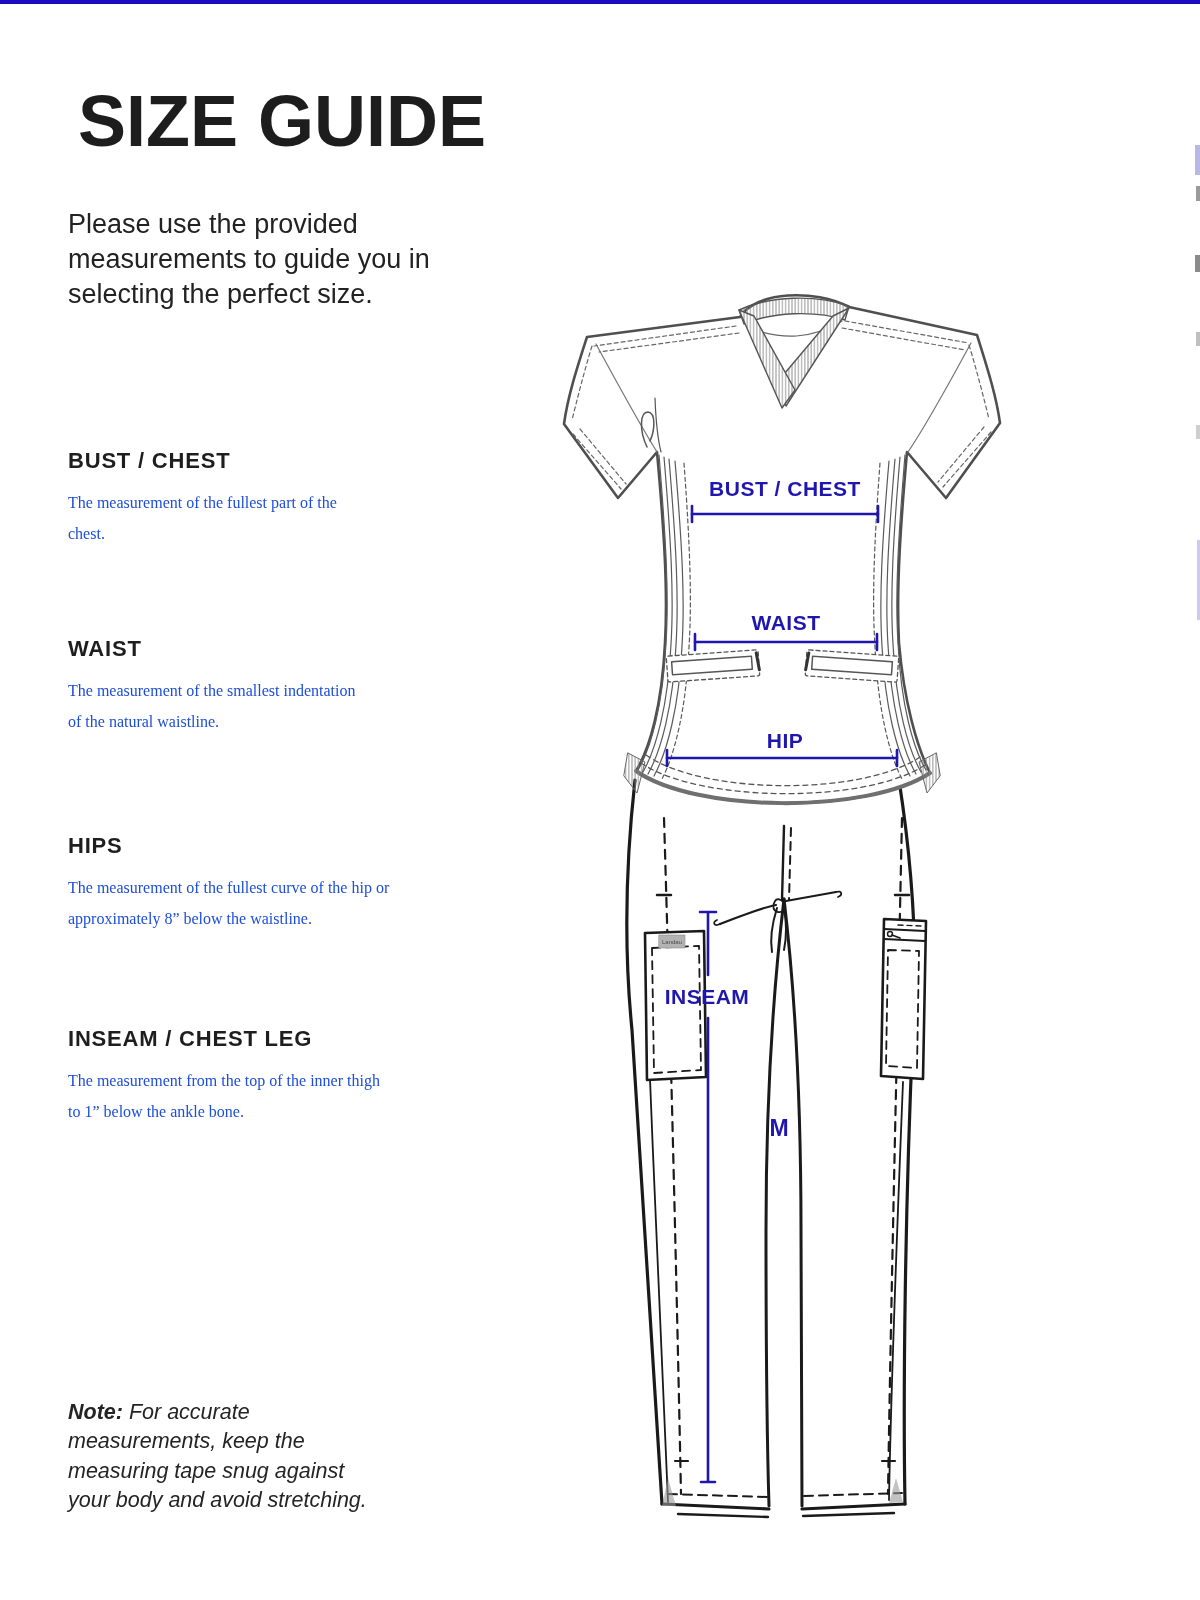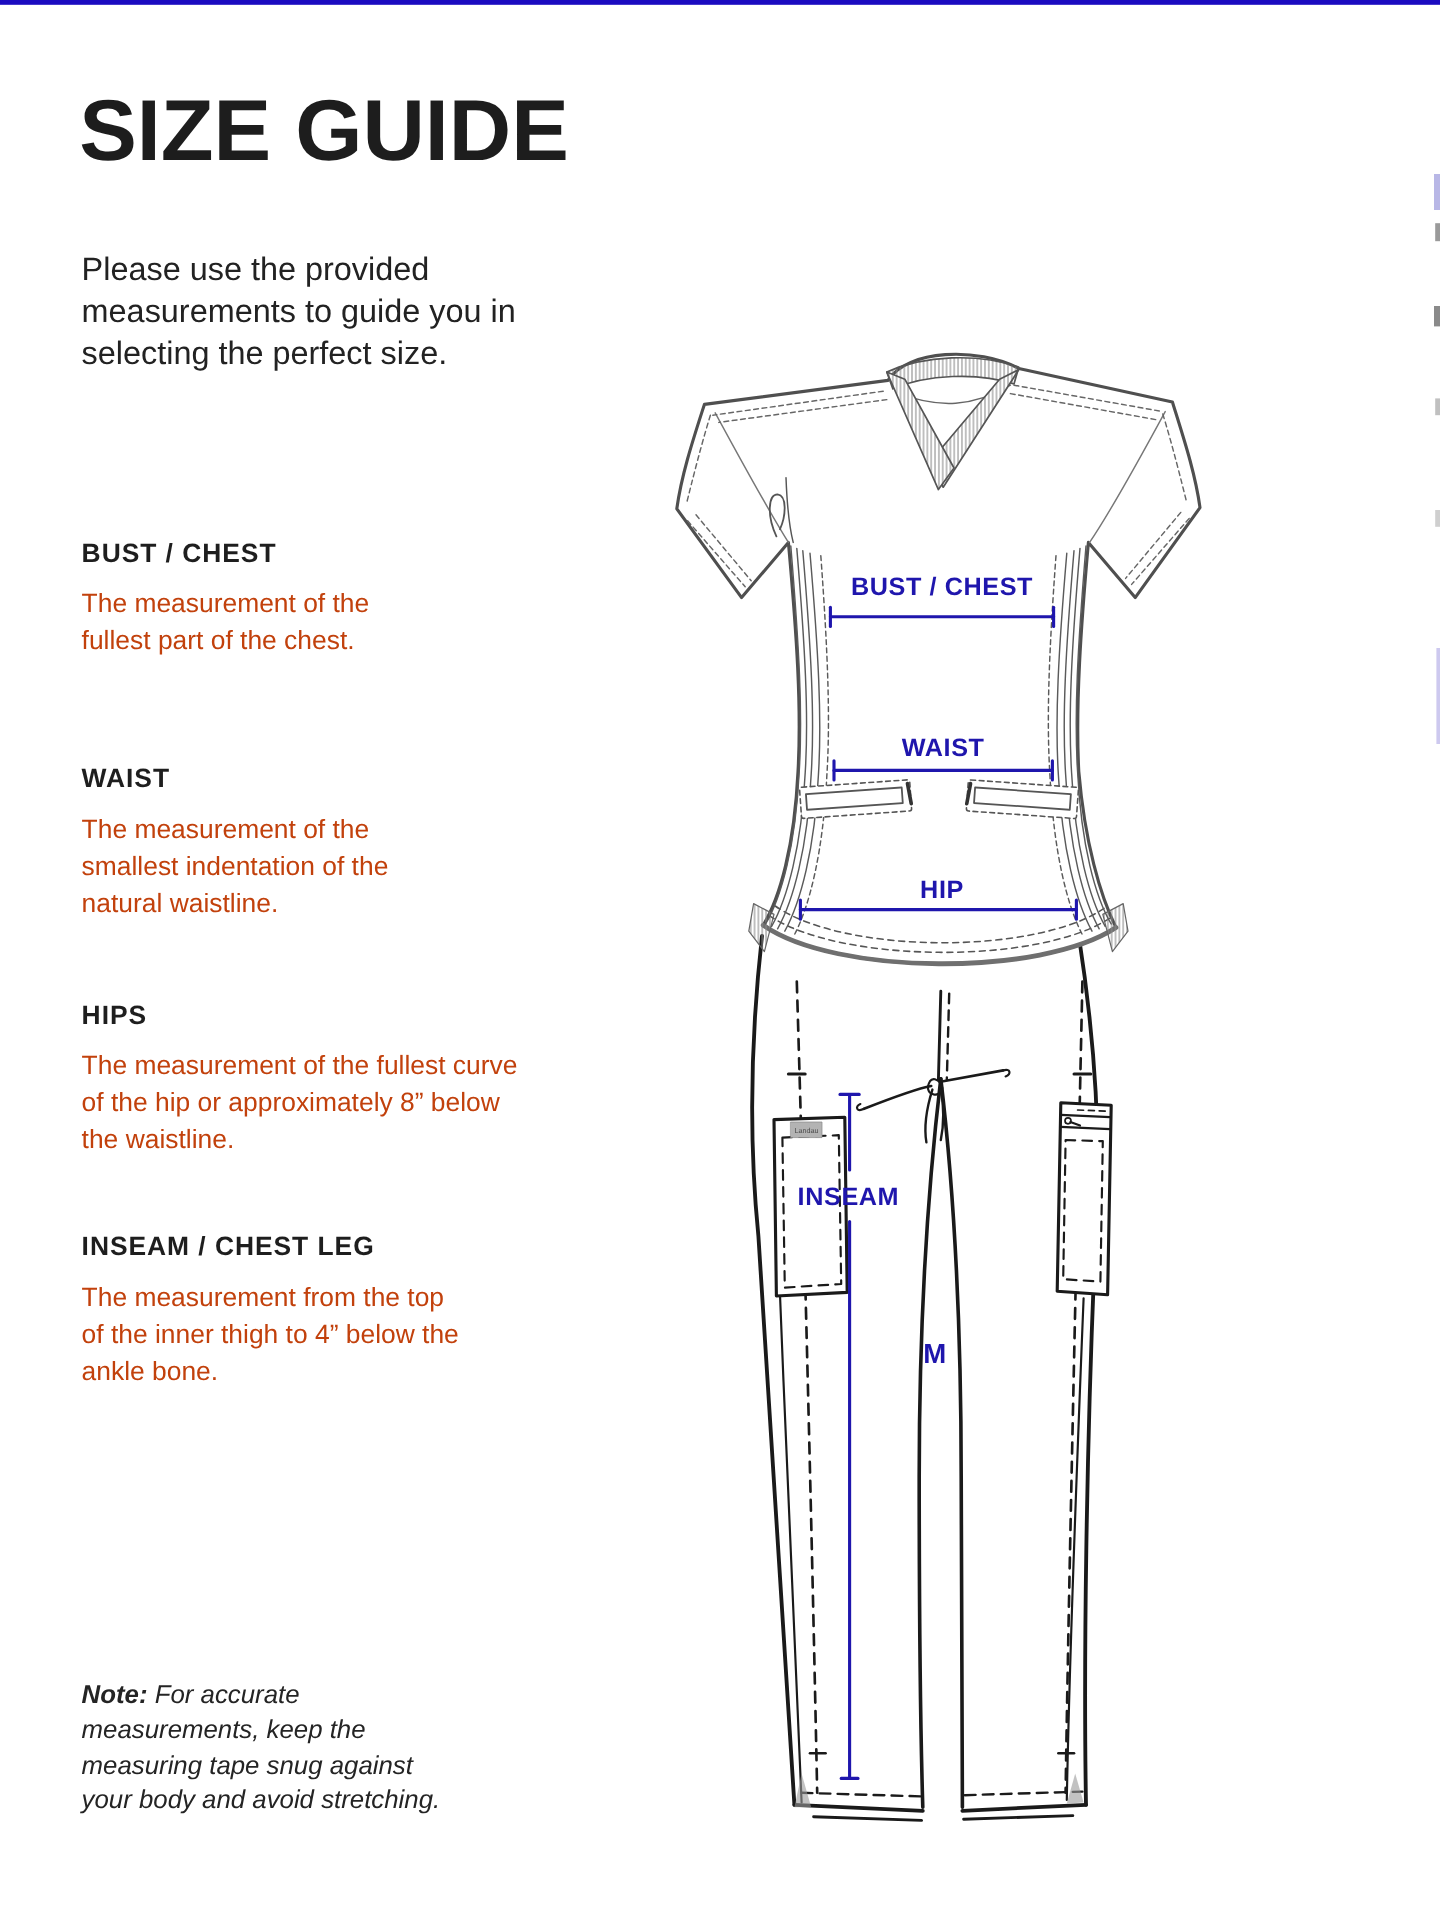--- a/index.html
+++ b/index.html
@@ -3,30 +3,30 @@
 <meta charset="utf-8">
 <style>
   html,body{margin:0;padding:0;}
   body{
     width:1200px;height:1600px;position:relative;overflow:hidden;
     background:#ffffff;color:#1f1f1f;
     font-family:"Liberation Sans", sans-serif;
   }
   .topbar{position:absolute;top:0;left:0;width:1200px;height:4px;background:#1b0bc0;}
   .page-title{
-    position:absolute;left:66px;top:68px;margin:0;
+    position:absolute;left:66px;top:68px;margin:12px;
     font-size:72px;font-weight:700;letter-spacing:0px;color:#1d1d1d;
   }
   .intro{
     position:absolute;left:68px;top:180px;width:440px;
     font-size:27px;line-height:35px;color:#222;
   }
   .sec{position:absolute;left:68px;}
   .sec-title{margin:0 0 13px 0;font-size:22px;font-weight:700;letter-spacing:0.8px;color:#1e1e1e;}
-  .sec-desc{margin:0;font-size:22px;line-height:31px;color:#c2410c;}
+  .sec-desc{margin:0;font-size:16px;line-height:31px;color:#1d4ed8;font-family:Liberation Serif, serif;}
   .sec-bust{top:448px;width:300px;}
   .sec-waist{top:636px;width:300px;}
   .sec-hips{top:833px;width:372px;}
   .sec-inseam{top:1026px;width:322px;}
   .note{
     position:absolute;left:68px;top:1376px;width:322px;
     font-size:21.5px;line-height:29.5px;color:#242424;font-style:italic;
   }
   .note b{font-weight:700;}
   svg.diagram{position:absolute;left:0;top:0;}
@@ -52,21 +52,21 @@
   <p class="sec-desc">The measurement of the smallest indentation of the natural waistline.</p>
 </div>
 
 <div class="sec sec-hips">
   <h3 class="sec-title">HIPS</h3>
   <p class="sec-desc">The measurement of the fullest curve of the hip or approximately 8” below the waistline.</p>
 </div>
 
 <div class="sec sec-inseam">
   <h3 class="sec-title">INSEAM / CHEST LEG</h3>
-  <p class="sec-desc">The measurement from the top of the inner thigh to 4” below the ankle bone.</p>
+  <p class="sec-desc">The measurement from the top of the inner thigh to 1” below the ankle bone.</p>
 </div>
 
 <p class="note"><b>Note:</b><span> For accurate measurements, keep the measuring tape snug against your body and avoid stretching.</span></p>
 
 <div>
   <div class="edge" style="right:0;top:145px;width:5px;height:30px;background:#b8b7e6;"></div>
   <div class="edge" style="right:0;top:186px;width:4px;height:15px;background:#9a9a9a;"></div>
   <div class="edge" style="right:0;top:255px;width:5px;height:17px;background:#8a8a8a;"></div>
   <div class="edge" style="right:0;top:332px;width:4px;height:14px;background:#c0c0c0;"></div>
   <div class="edge" style="right:0;top:425px;width:4px;height:14px;background:#cfcfcf;"></div>

